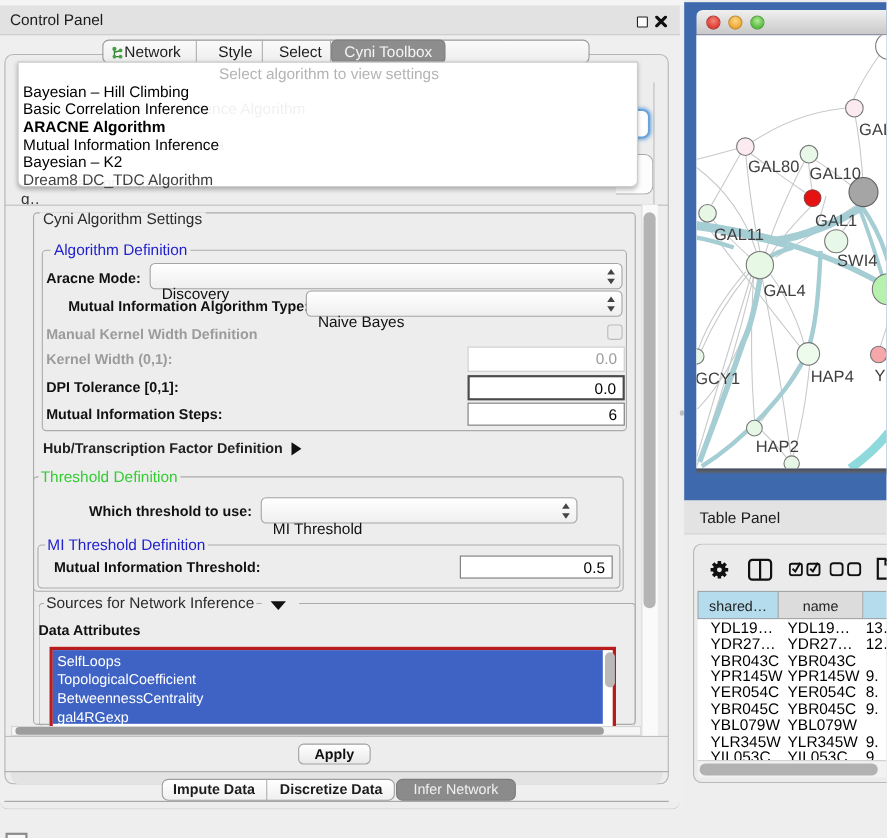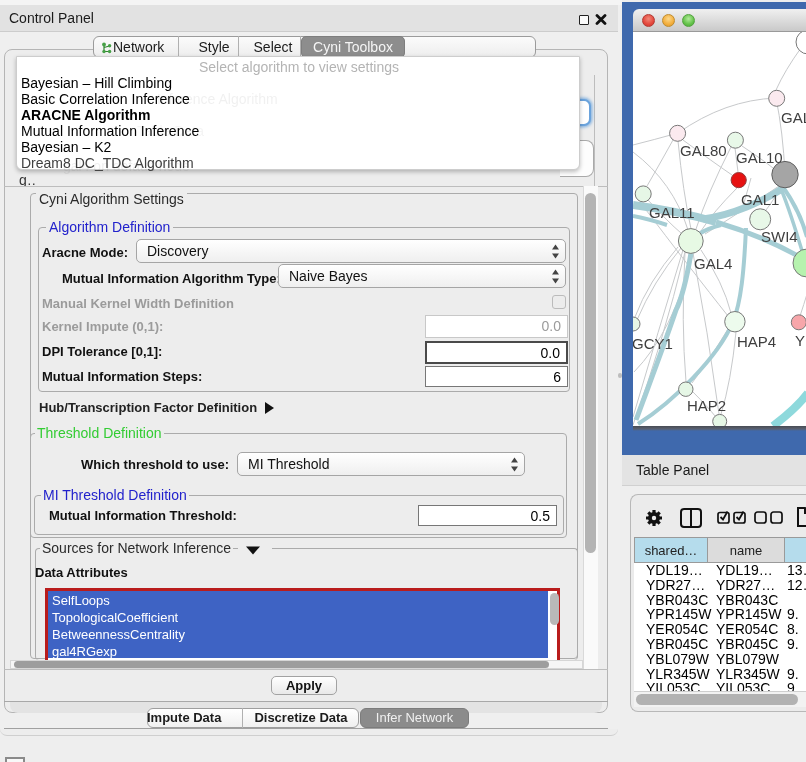--- a/index.html
+++ b/index.html
@@ -68,21 +68,21 @@
   <div class="abs lbl" style="left:42px;top:266px;font-size:13px;font-weight:bold;color:#111;margin-left:20px;">Mutual Information Algorithm Type:</div>
   <div class="abs combo" style="left:278px;top:259px;width:288px;height:24px;">
     <span>Naive Bayes</span>
     <svg style="position:absolute;right:5px;top:4px;" width="9" height="15" viewBox="0 0 9 15">
         <path d="M4.5 0.5 L8 5.5 L1 5.5 Z" fill="#444"></path>
         <path d="M4.5 14.5 L8 9.5 L1 9.5 Z" fill="#444"></path>
       </svg>
   </div>
   <div class="abs lbl" style="left:42px;top:291px;font-size:13px;font-weight:bold;color:#9b9b9b;">Manual Kernel Width Definition</div>
   <div class="abs" style="left:552px;top:290px;width:14px;height:14px;background:#ececec;border:1px solid #bbb;border-radius:3px;"></div>
-  <div class="abs lbl" style="left:42px;top:314px;font-size:13px;font-weight:bold;color:#9b9b9b;">Kernel Impute (0,1):</div>
+  <div class="abs lbl" style="left:42px;top:314px;font-size:13px;font-weight:bold;color:#9b9b9b;">Kernel Width (0,1):</div>
   <div class="abs field" style="left:425px;top:310px;width:143px;height:23px;border:1px solid #c8c8c8;color:#9b9b9b;">0.0</div>
   <div class="abs lbl" style="left:42px;top:339px;font-size:13px;font-weight:bold;color:#111;">DPI Tolerance [0,1]:</div>
   <div class="abs field" style="left:425px;top:336px;width:143px;height:23px;border:2px solid #4a4a4a;color:#000;">0.0</div>
   <div class="abs lbl" style="left:42px;top:364px;font-size:13px;font-weight:bold;color:#111;">Mutual Information Steps:</div>
   <div class="abs field" style="left:425px;top:361px;width:143px;height:21px;border:1px solid #777;color:#000;">6</div>
 
   <div class="abs" style="left:39px;top:395px;font-size:13px;font-weight:bold;color:#222;">Hub/Transcription Factor Definition</div>
   <svg class="abs" style="left:263px;top:396px;" width="12" height="14" viewBox="0 0 12 14">
       <path d="M2 1 L11 7 L2 13 Z" fill="#111"></path>
     </svg>
@@ -129,21 +129,21 @@
 
   <div class="abs" style="left:4px;top:664px;width:604px;height:1px;background:#bdbdbd;"></div>
 
   <div class="abs" style="left:271px;top:671px;width:66px;height:19px;border:1px solid #a2a2a2;border-radius:5px;background:linear-gradient(#ffffff,#e9e9e9);text-align:center;line-height:18px;font-size:13px;font-weight:bold;color:#111;">Apply</div>
 
   <div class="abs" style="left:4px;top:696px;width:604px;height:1px;background:#a8a8a8;"></div>
 
   <div class="abs" style="left:147px;top:703px;width:212px;height:20px;border:1px solid #9e9e9e;border-radius:6px;background:linear-gradient(#ffffff,#f0f0f0);"></div>
   <div class="abs" style="left:242px;top:703px;width:1px;height:20px;background:#b0b0b0;"></div>
   <div class="abs" style="left:360px;top:703px;width:109px;height:20px;background:#8b8b8b;border:1px solid #7c7c7c;border-radius:6px;"></div>
-  <div class="abs" style="left:147px;top:703px;width:95px;height:20px;line-height:20px;font-size:13px;font-weight:bold;color:#1c1c1c;">Impute Data</div>
+  <div class="abs" style="left:147px;top:703px;width:95px;height:20px;line-height:20px;font-size:13px;font-weight:bold;color:#1c1c1c;text-align:center;">Impute Data</div>
   <div class="abs" style="left:243px;top:703px;width:116px;height:20px;line-height:20px;font-size:13px;font-weight:bold;color:#1c1c1c;text-align:center;">Discretize Data</div>
   <div class="abs" style="left:360px;top:703px;width:109px;height:20px;line-height:20px;font-size:13px;color:#f0f0f0;text-align:center;">Infer Network</div>
   <div class="abs" style="left:4px;top:723px;width:604px;height:1px;background:#a0a0a0;"></div>
   <div class="abs" style="left:0;top:724px;width:618px;height:7px;background:#ededed;border-bottom:1px solid #cfcfcf;border-radius:0 0 8px 8px;"></div>
 
   <div class="abs" style="left:16px;top:51px;width:564px;height:114px;background:#ffffff;border:1px solid #cdcdcd;border-radius:0 0 6px 6px;box-shadow:0 2px 4px rgba(0,0,0,0.25);">
     <div class="abs" style="left:0;top:2px;width:564px;height:16px;line-height:16px;font-size:14px;color:#b4b4b4;text-align:center;">Select algorithm to view settings</div>
     <div class="abs" style="left:4px;top:18px;height:16px;line-height:16px;font-size:14px;color:#000;">Bayesian – Hill Climbing</div>
     <div class="abs" style="left:4px;top:34px;height:16px;line-height:16px;font-size:14px;color:#000;">Basic Correlation Inference</div>
     <div class="abs" style="left:4px;top:50px;height:16px;line-height:16px;font-size:14px;font-weight:bold;color:#000;">ARACNE Algorithm</div>
@@ -319,17 +319,17 @@
   <div class="abs" style="left:153px;top:144.4px;width:20px;height:15px;line-height:15px;font-size:14px;color:#000;">9.</div>
     </div>
 
   <div class="abs" style="left:0;top:154px;width:172px;height:16px;background:#f2f2f2;border-top:1px solid #cfcfcf;"></div>
   <div class="abs" style="left:2px;top:157px;width:162px;height:11px;background:#b2b2b2;border-radius:6px;"></div>
 </div>
 
 
 <style>
   .combo { border:1px solid #a5a5a5; border-radius:5px; background:linear-gradient(#ffffff,#efefef); }
-  .combo span { position:absolute; left:10px; top:0; height:22px; line-height:22px; font-size:14px; color:#111;text-align:right; }
+  .combo span { position:absolute; left:10px; top:16px; height:22px; line-height:22px; font-size:14px; color:#111;text-align:right; }
   .field { background:#fff; font-size:14px; text-align:right; padding-right:6px; line-height:21px; }
 </style>
 <svg width="0" height="0"></svg>
 
 
 </body></html>

